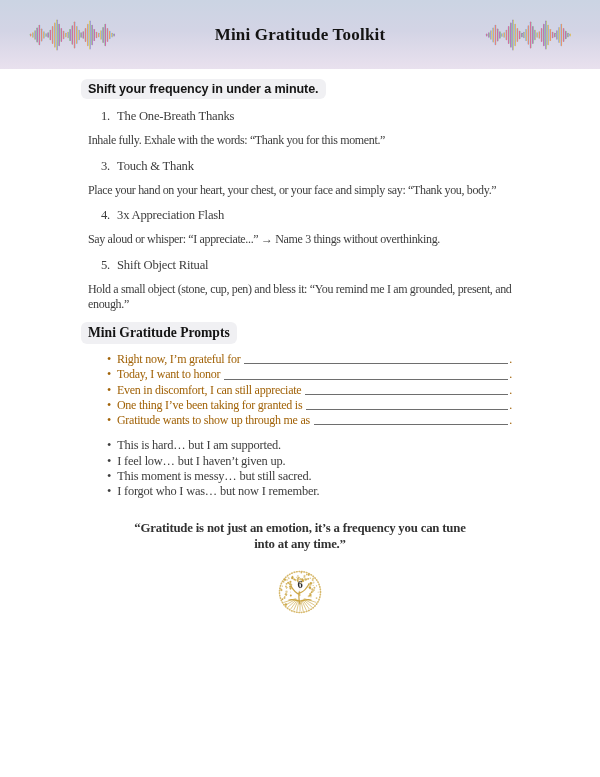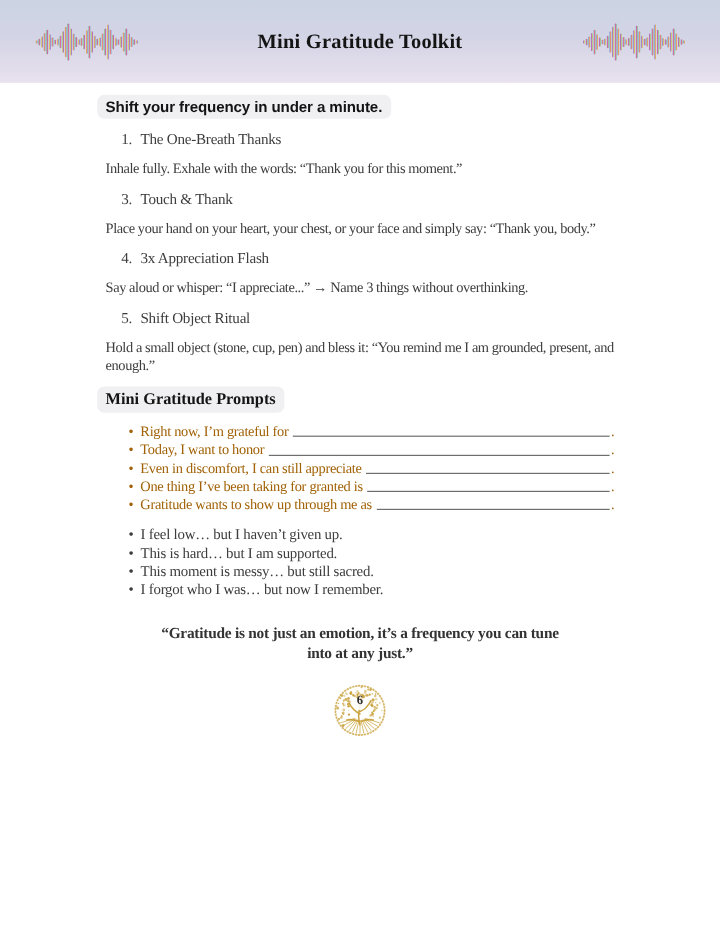--- a/index.html
+++ b/index.html
@@ -230,29 +230,29 @@
       </li>
       <li>
         <span>Gratitude wants to show up through me as</span>
         <span class="blank"></span>
         <span>.</span>
       </li>
     </ul>
 
 
     <ul class="rlist">
+      <li>This is hard… but I am supported.</li>
       <li>I feel low… but I haven’t given up.</li>
-      <li>This is hard… but I am supported.</li>
       <li>This moment is messy… but still sacred.</li>
       <li>I forgot who I was… but now I remember.</li>
     </ul>
 
     <p class="quote">
       <span>“Gratitude is not just an emotion,  it’s a frequency you can tune</span>
-      <span>into at any just.”</span>
+      <span>into at any time.”</span>
     </p>
 
   </div>
 
   <div class="badge">
     <svg id="tree-svg" viewBox="-24 -24 48 48">
       <circle cx="0" cy="0" r="20.5" class="tree-stroke" stroke-width="1.6" stroke-dasharray="0.6 1.9" opacity="0.75"></circle>
       <path class="tree-stroke" stroke-width="1.3" opacity="0.95" d="M0,12 C-1.5,7 -1.5,2 0,-3 M0,3 C-4,1 -7,-2 -9,-6 M0,1 C4,-1 7,-4 9,-8 M0,-3 C-2,-7 -3,-10 -2,-13 M0,-3 C2,-6 3,-10 2,-13 M-1,9 C-5,8 -8,7 -11,8 M1,9 C5,8 8,7 11,8"></path>
       <circle cx="0" cy="-6" r="5.6" fill="#ffffff" opacity="0.88"></circle>
     <line x1="4.22" y1="6.61" x2="16.46" y2="10.45" stroke="#c9a23c" stroke-width="0.7" opacity="0.85"></line>

